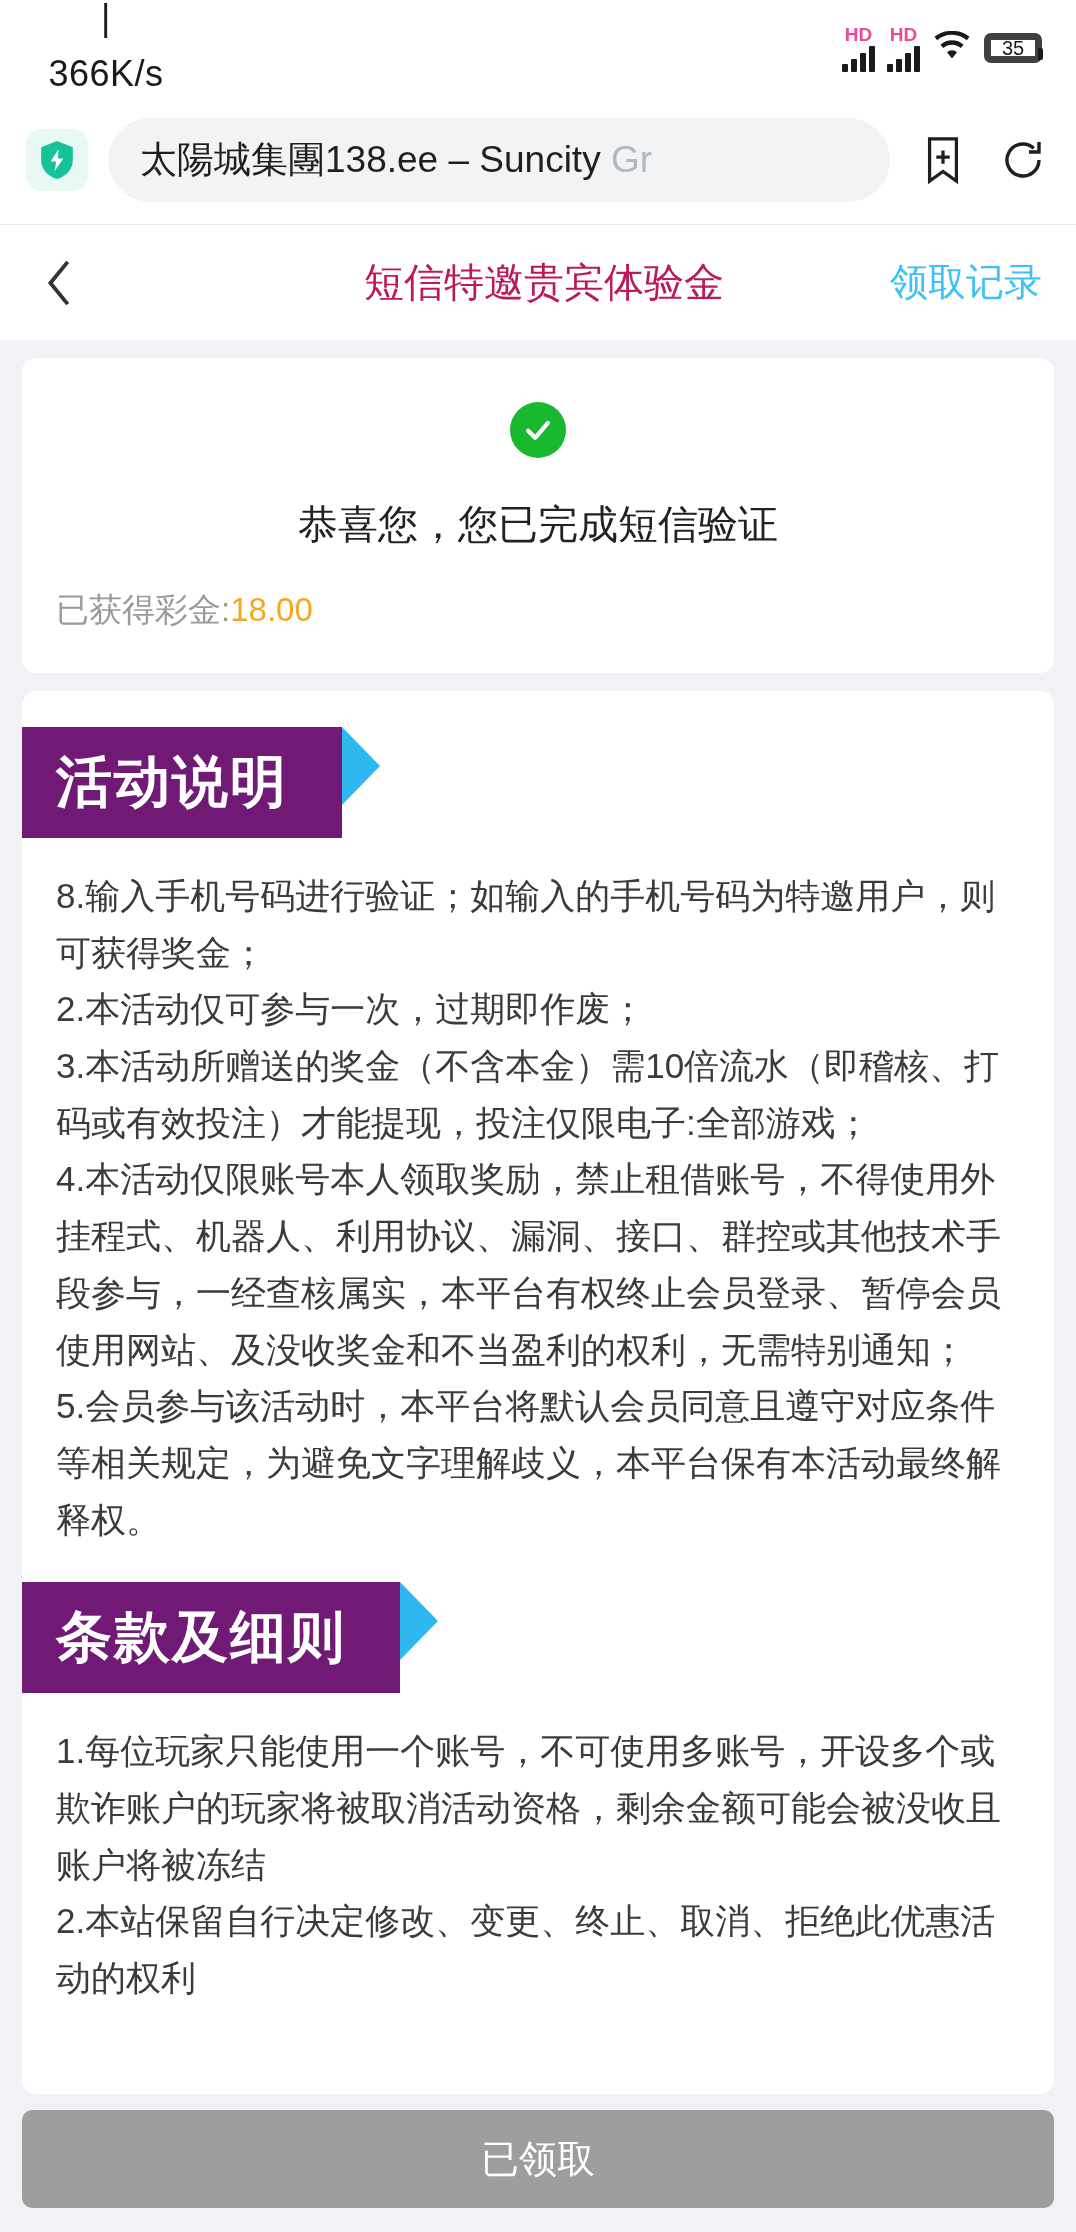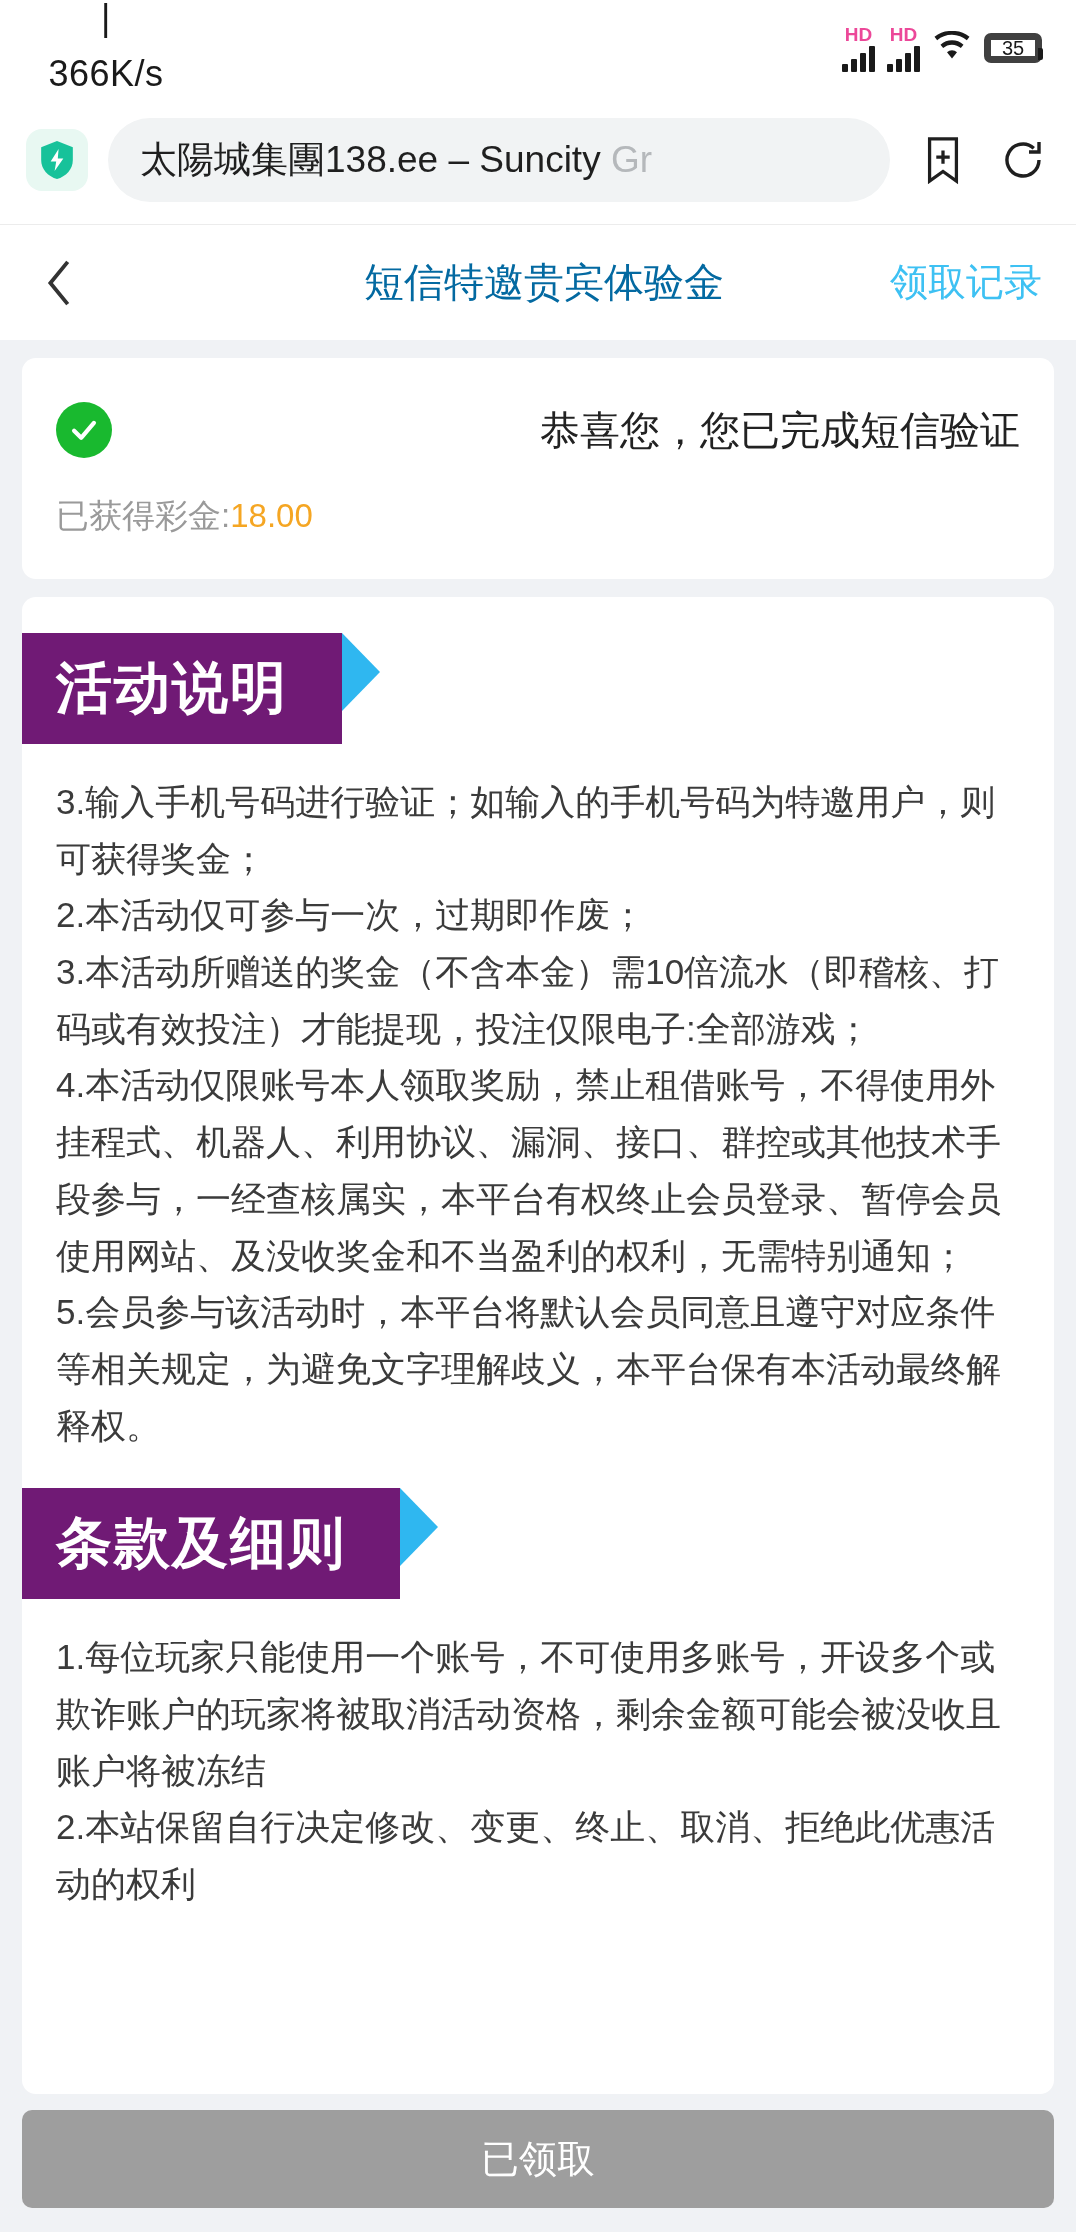--- a/index.html
+++ b/index.html
@@ -116,21 +116,21 @@
     position: relative;
     border-top: 1px solid #ececec;
     flex: 0 0 auto;
   }
   .back-arrow { width: 52px; height: 52px; display:flex; align-items:center; justify-content:center; }
   .page-title {
     position: absolute;
     left: 12px; right: 0;
     text-align: center;
     font-size: 40px;
-    color: #0369a1;
+    color: #be185d;
     font-weight: 500;
     pointer-events: none;
   }
   .header-link {
     margin-left: auto;
     font-size: 38px;
     color: #3ec1f3;
     z-index: 2;
   }
 
@@ -144,21 +144,21 @@
     flex-direction: column;
     gap: 18px;
   }
   .card {
     background: #ffffff;
     border-radius: 14px;
     padding: 44px 34px 40px 34px;
     flex: 0 0 auto;
   }
   .success-row {
-    display: flex; align-items: center; justify-content: space-between; gap: 24px;
+    display: flex; align-items: center; justify-content: space-between; gap: 39px; flex-direction: column;
   }
   .check {
     width: 56px; height: 56px; border-radius: 50%;
     background: #19b92f;
     display: flex; align-items: center; justify-content: center;
     flex: 0 0 auto;
   }
   .success-text { font-size: 40px; color: #222; font-weight: 500; }
   .bonus-row { margin-top: 36px; font-size: 33px; color: #9a9a9a; }
   .bonus-amount { color: #f5a623; }
@@ -334,21 +334,21 @@
         <span>已获得彩金:</span><span class="bonus-amount">18.00</span>
       </div>
     </div>
 
     <div class="infocard">
 
       <div class="ribbon-wrap">
         <span class="ribbon">活动说明</span>
       </div>
       <div class="body-text">
-        <p>3.输入手机号码进行验证；如输入的手机号码为特邀用户，则可获得奖金；</p>
+        <p>8.输入手机号码进行验证；如输入的手机号码为特邀用户，则可获得奖金；</p>
         <p>2.本活动仅可参与一次，过期即作废；</p>
         <p>3.本活动所赠送的奖金（不含本金）需10倍流水（即稽核、打码或有效投注）才能提现，投注仅限电子:全部游戏；</p>
         <p>4.本活动仅限账号本人领取奖励，禁止租借账号，不得使用外挂程式、机器人、利用协议、漏洞、接口、群控或其他技术手段参与，一经查核属实，本平台有权终止会员登录、暂停会员使用网站、及没收奖金和不当盈利的权利，无需特别通知；</p>
         <p>5.会员参与该活动时，本平台将默认会员同意且遵守对应条件等相关规定，为避免文字理解歧义，本平台保有本活动最终解释权。</p>
       </div>
 
       <div class="ribbon-wrap second">
         <span class="ribbon">条款及细则</span>
       </div>
       <div class="body-text">

